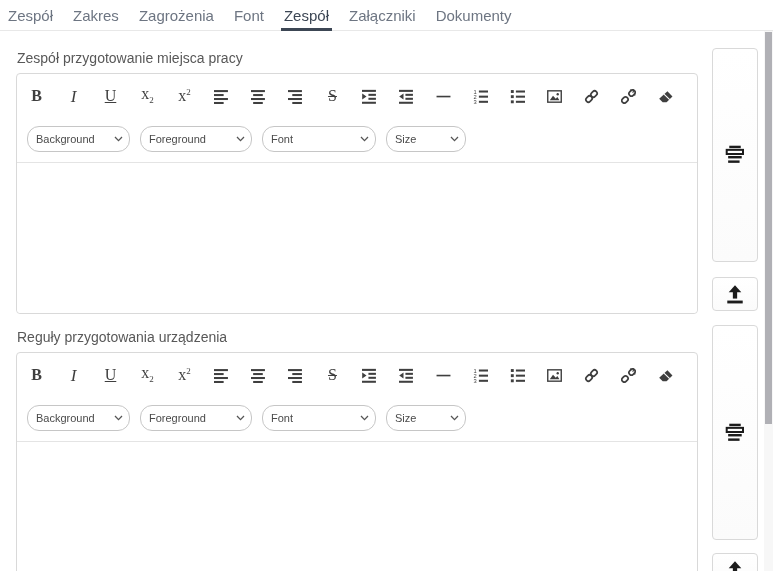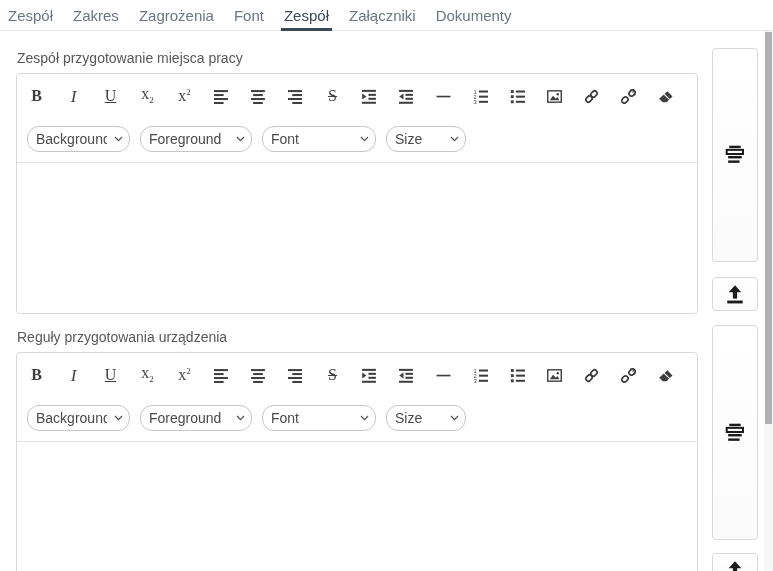--- a/index.html
+++ b/index.html
@@ -35,21 +35,21 @@
   .tg{font-family:"Liberation Serif",serif;font-size:16px;color:var(--icon);line-height:1}
   .tg.b{font-weight:bold}
   .tg.i{font-style:italic;font-size:17px}
   .tg.u{text-decoration:underline}
   .tg.s{text-decoration:line-through}
   .tg sub,.tg sup{font-size:9px}
   .select-row{display:flex;align-items:center;padding:16px 0 10px 10px}
   .selwrap{position:relative;margin-right:10px;display:inline-block}
   .selwrap select{appearance:none;-webkit-appearance:none;width:100%;height:26px;
     border:1px solid #c6c6c6;border-radius:12px;background:#fff;color:#4a4a4a;
-    font-family:"Liberation Sans",sans-serif;font-size:14px;padding:0 22px 0 8px;cursor:pointer}
+    font-family:"Liberation Sans",sans-serif;font-size:11px;padding:0 22px 0 8px;cursor:pointer}
   .sel-background{width:103px}
   .sel-foreground{width:112px}
   .sel-font{width:114px}
   .sel-size{width:80px}
   .chev{position:absolute;right:7px;top:10px;pointer-events:none;line-height:0}
   .editor-content{border-top:1px solid #e4e4e4;background:#fff;outline:none;
     border-radius:0 0 4px 4px;padding:8px;font-size:14px;color:#333}
   .editor-section:nth-of-type(1) .editor-content{height:151px}
   .editor-section:nth-of-type(2) .editor-content{height:170px}
 

